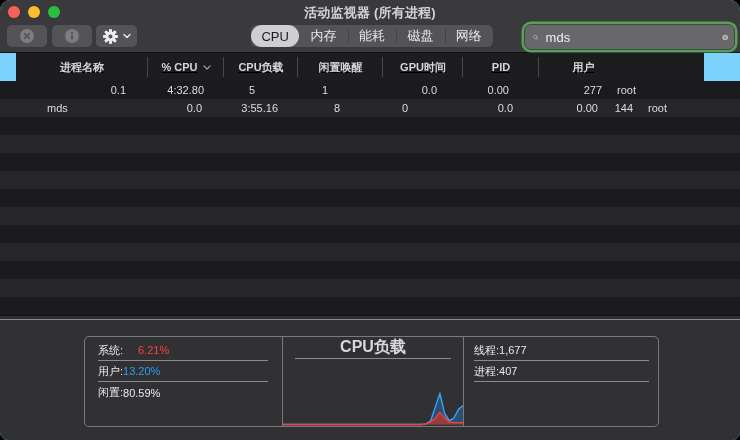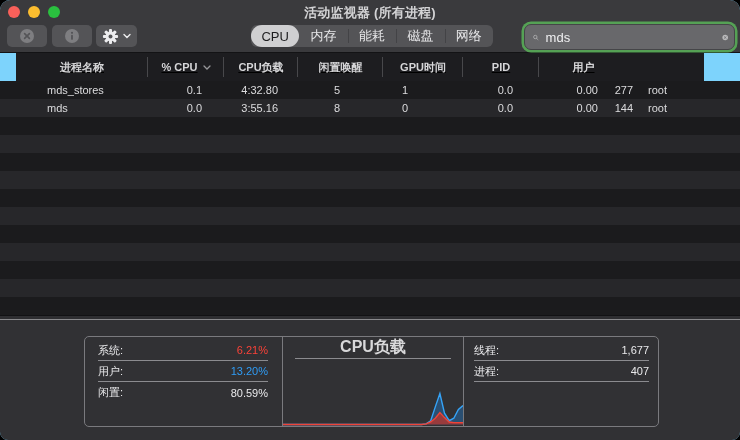--- a/index.html
+++ b/index.html
@@ -32,21 +32,21 @@
   .c6 { padding-right:14px; } .c7 { padding-right:10px; } .c8 { padding-left:5px; }
 
   
   #splitter { position:absolute; top:315px; left:0; width:740px; height:5px; background:#2e2e31; border-top:1px solid #121214; border-bottom:1px solid #8a8a8d; }
 
   
   #footer { position:absolute; top:320px; left:0; width:740px; height:120px; background:#313134; }
   #statbox { position:absolute; top:16px; left:84px; width:575px; height:91px; border:1px solid #7a7a7e; border-radius:5px; }
   .vdiv { position:absolute; top:0; bottom:0; width:1px; background:#7a7a7e; }
   .statcol { position:absolute; top:0; bottom:0; }
-  .srow { height:21px; display:flex; align-items:center; justify-content:space-between; font-size:11px; color:#e9e9eb; }
+  .srow { height:21px; display:flex; align-items:center; font-size:11px; color:#e9e9eb; }
   .srow.lined { border-bottom:1px solid #8b8b8f; }
   #loadtitle { height:21px; display:flex; align-items:center; justify-content:center; font-size:16px; font-weight:700; color:#d8d8da; }
   #loadline { height:0; border-bottom:1px solid #8b8b8f; margin:0 12px; }
   #cpu-load-svg { position:absolute; left:0; bottom:0; }
 </style>
 </head>
 <body>
 
 <div id="window">
 
@@ -128,21 +128,20 @@
     <div class="hcell">
         <span>PID</span>
       </div>
     <div class="hcell">
         <span>用户</span>
       </div>
   </div>
 
   <div id="rows">
     <div class="trow cols">
-      <div class="a-l c0">mds_stores</div>
       <div class="a-r c1">0.1</div>
       <div class="a-r c2">4:32.80</div>
       <div class="a-r c3">5</div>
       <div class="a-r c4">1</div>
       <div class="a-r c5">0.0</div>
       <div class="a-r c6">0.00</div>
       <div class="a-r c7">277</div>
       <div class="a-l c8">root</div>
     </div>
     <div class="trow cols">

